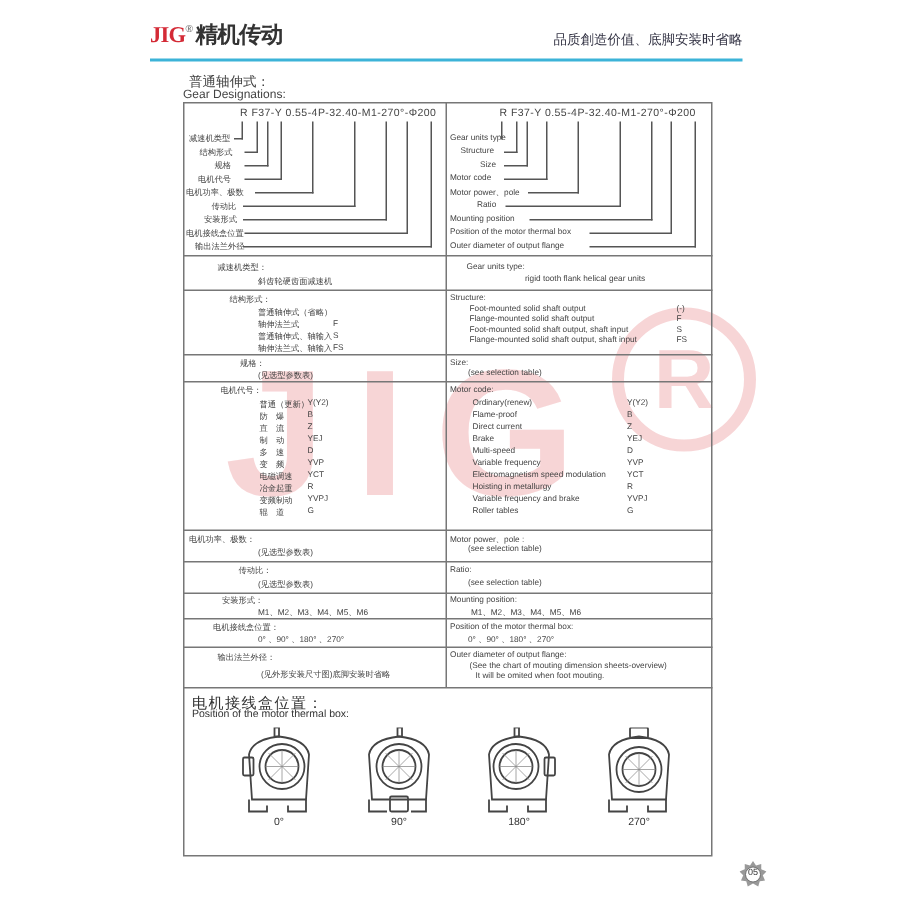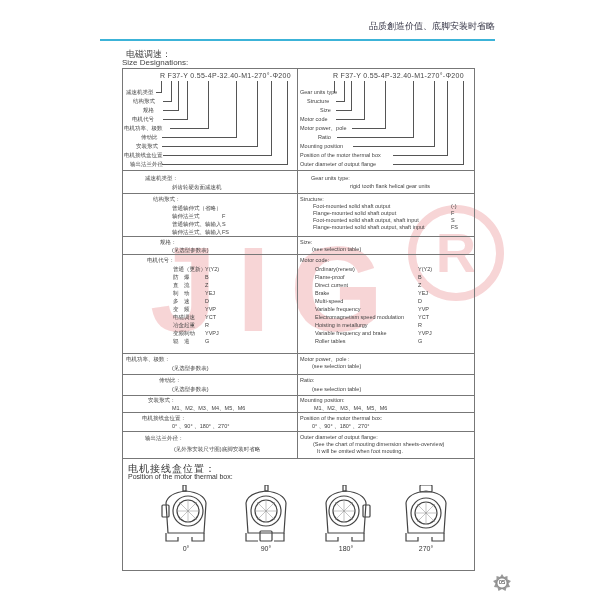--- a/index.html
+++ b/index.html
@@ -35,26 +35,29 @@
   .motor { position:absolute; top:485px; width:56px; height:60px; }
   .angle { position:absolute; top:545px; font-size:7px; color:#333; width:56px; text-align:center; }
 
   .page-badge { position:absolute; left:493px; top:574px; width:18px; height:18px; }
   .page-badge .num { position:absolute; left:0; top:5px; width:18px; text-align:center; font-size:6px; color:#333; }
 </style>
 </head>
 <body>
 
 <div class="header">
+  <div class="logo">
+    <span>JIG</span><sup>®</sup><span class="cn">精机传动</span>
+  </div>
   <div class="slogan">品质創造价值、底脚安装时省略</div>
 </div>
 <div class="hline"></div>
 
-<div class="title-cn">电磁调速：</div>
-<div class="title-en">Size Designations:</div>
+<div class="title-cn">普通轴伸式：</div>
+<div class="title-en">Gear Designations:</div>
 
 <div class="watermark">JIG</div>
 <div class="wm-reg">R</div>
 
 <div class="frame"></div>
 <div class="vdiv"></div>
 <div class="hr" style="top:170px"></div>
 <div class="hr" style="top:193px"></div>
 <div class="hr" style="top:236px"></div>
 <div class="hr" style="top:254px"></div>

